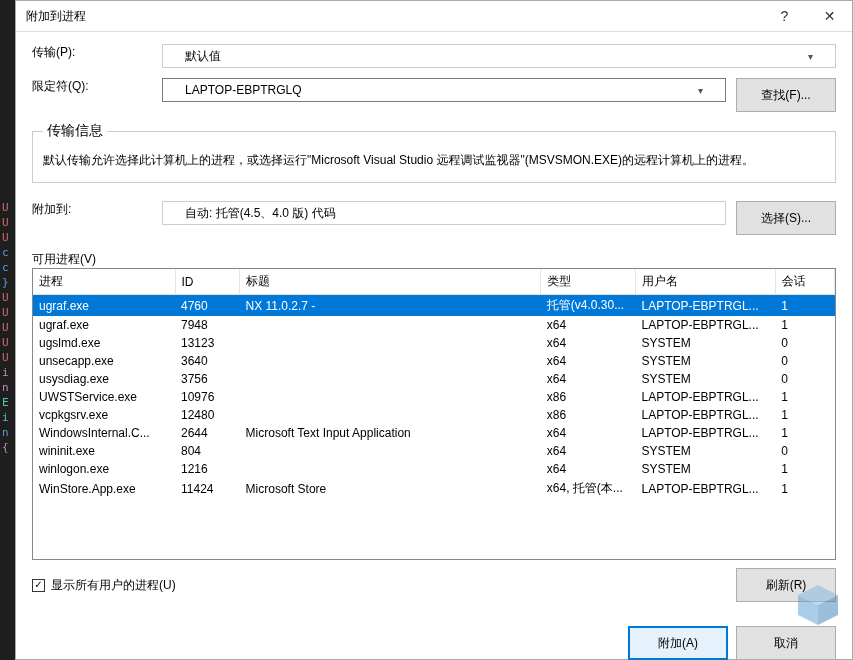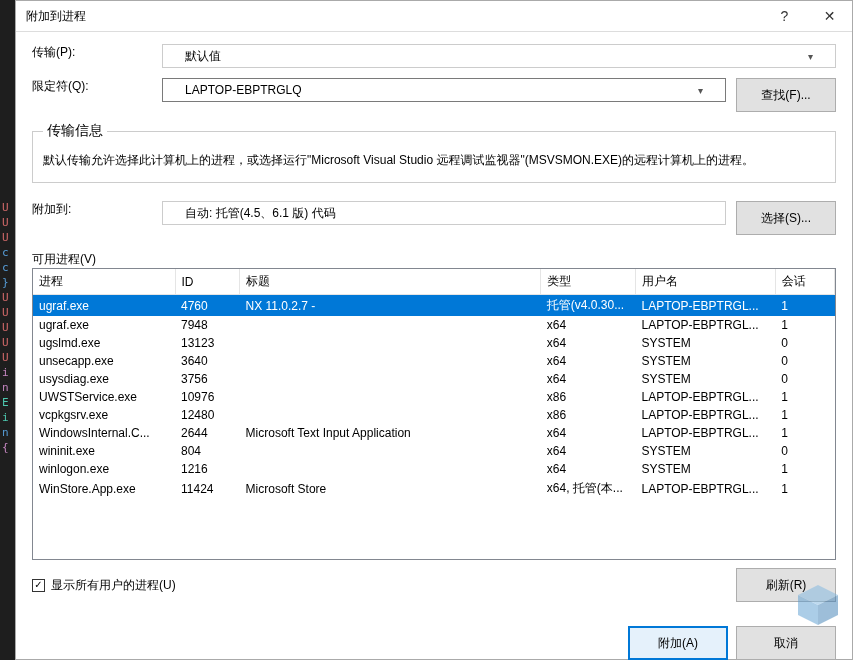--- a/index.html
+++ b/index.html
@@ -276,21 +276,21 @@
     </div>
 
     <fieldset>
       <legend>传输信息</legend>
       <p class="info-text">默认传输允许选择此计算机上的进程，或选择运行"Microsoft Visual Studio 远程调试监视器"(MSVSMON.EXE)的远程计算机上的进程。</p>
     </fieldset>
 
     <div class="form-row" style="margin-top:6px">
       <span class="form-label">附加到:</span>
       <div class="combo light" style="flex:1">
-        <span>自动: 托管(4.5、6.1 版) 代码</span>
+        <span>自动: 托管(4.5、4.0 版) 代码</span>
       </div>
       <div class="btn">
           <span>选择(S)...</span>
         </div>
     </div>
 
     <div style="margin-top:6px; margin-bottom:0;">
       <span>可用进程(V)</span>
     </div>
 

